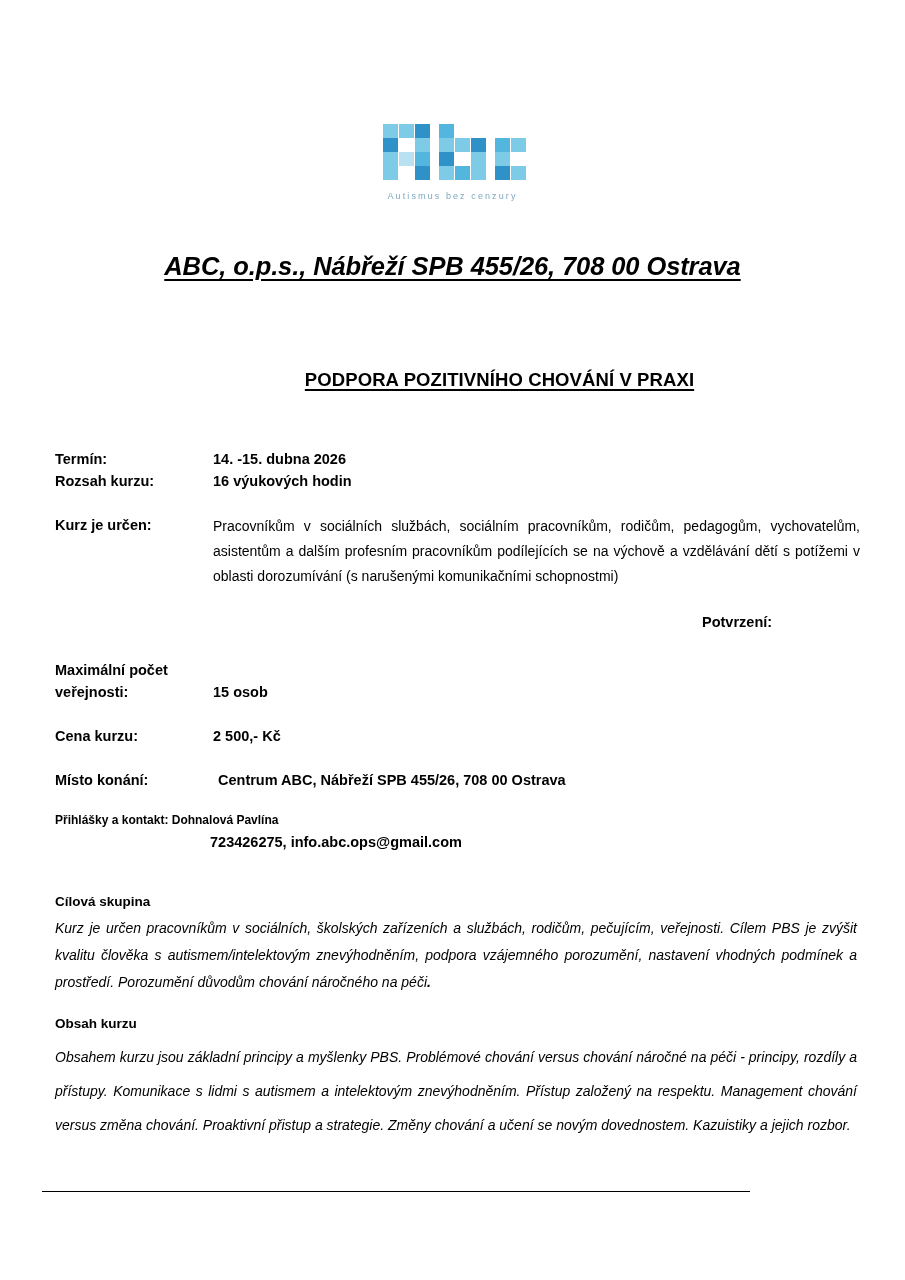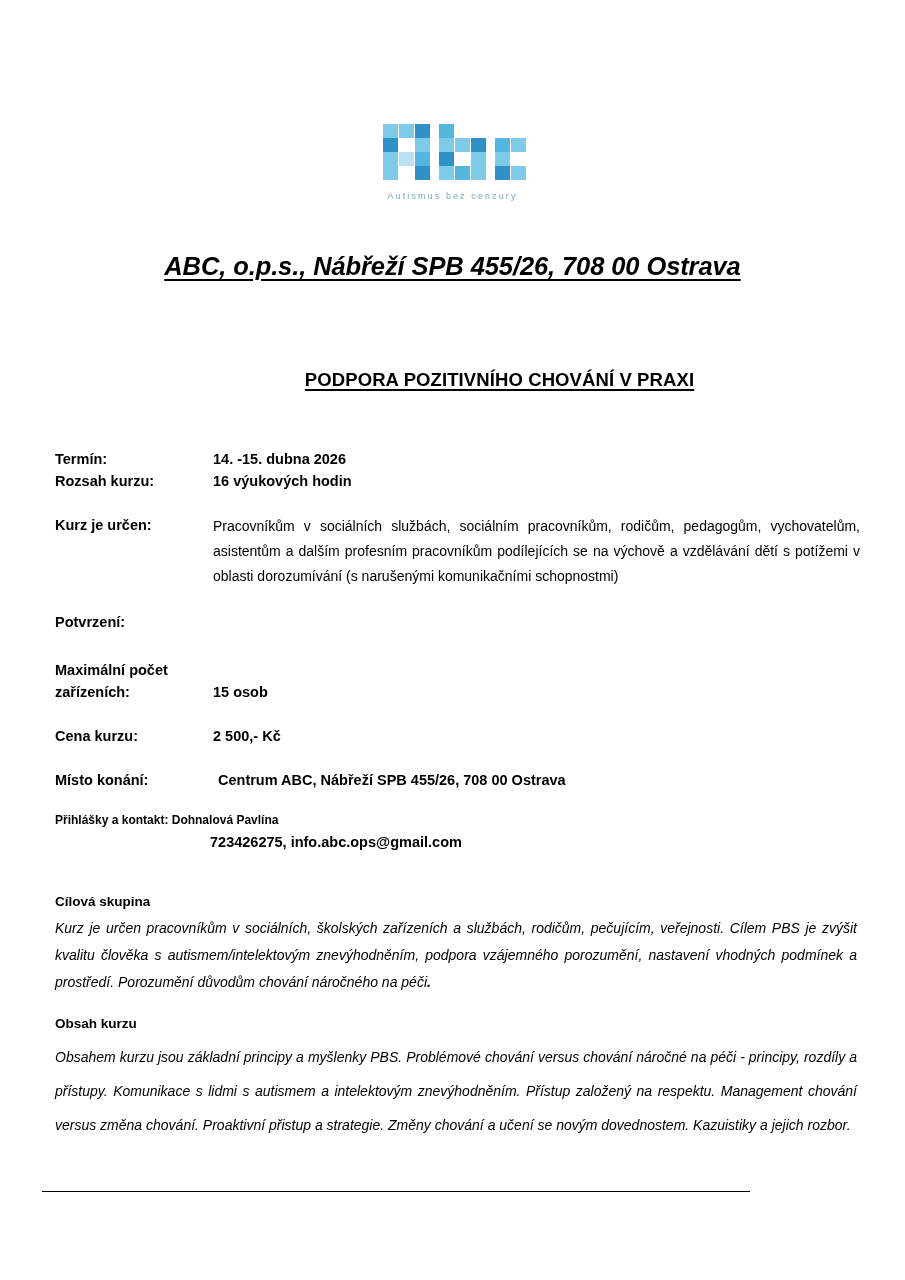--- a/index.html
+++ b/index.html
@@ -106,20 +106,21 @@
   
   .details {
     position: absolute;
     left: 55px;
     top: 448px;
     width: 805px;
   }
   .row {
     display: flex;
     align-items: flex-start;
+    justify-content: flex-end;
   }
   .row .label {
     flex: 0 0 158px;
     font-size: 14.5px;
     font-weight: bold;
     line-height: 22px;
     white-space: pre;
   }
   .row .value {
     flex: 1 1 auto;
@@ -265,21 +266,21 @@
     </div>
 
     <div class="spacer-26"></div>
 
     <div class="row">
       <div class="label">Maximální počet</div>
       <div class="value"></div>
     </div>
 
     <div class="row">
-      <div class="label">zařízeních:</div>
+      <div class="label">veřejnosti:</div>
       <div class="value">15 osob</div>
     </div>
 
     <div class="spacer-22"></div>
 
     <div class="row">
       <div class="label">Cena kurzu:</div>
       <div class="value">2 500,-  Kč</div>
     </div>
 

